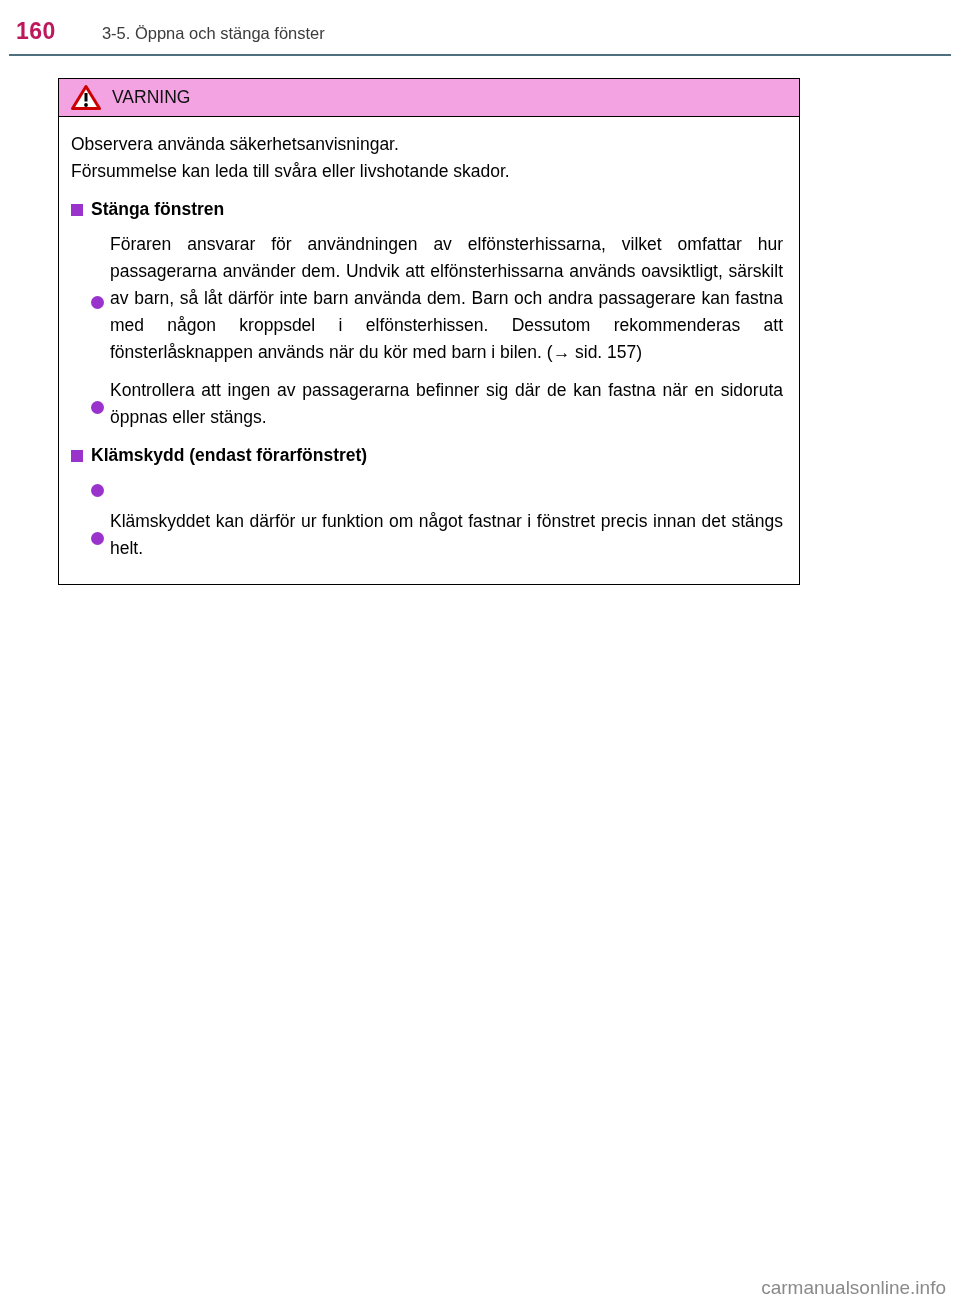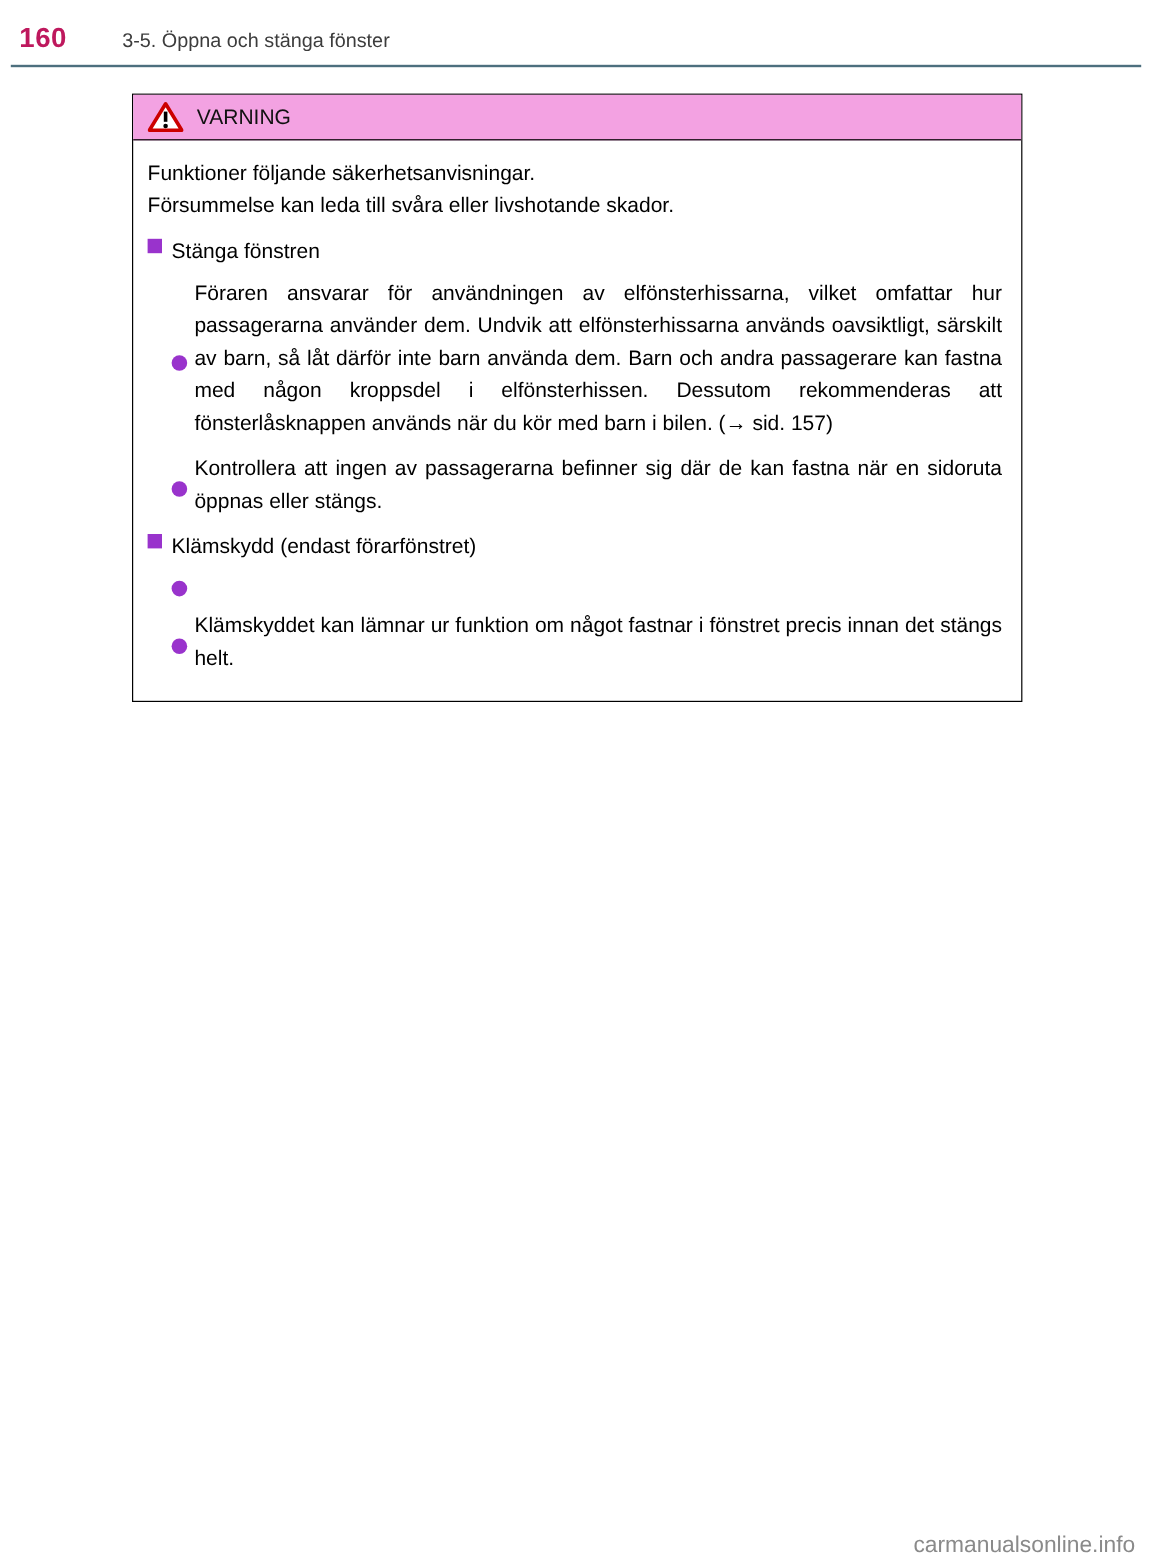--- a/index.html
+++ b/index.html
@@ -31,21 +31,21 @@
     margin-left: 46px;
   }
   .rule {
     height: 2px;
     background: #4d6f7e;
     margin: 9px 9px 0 9px;
   }
 
   
   .warning-box {
-    margin: 22px 0 0 110px;
+    margin: 22px 0 0 58px;
     width: 742px;
     border: 1px solid #000;
     background: #fff;
   }
   .warning-header {
     display: flex;
     align-items: center;
     background: #f3a2e2;
     border-bottom: 1px solid #000;
     height: 38px;
@@ -59,22 +59,23 @@
   .warning-body {
     padding: 14px 16px 22px 12px;
     font-size: 17.5px;
   }
   .intro p {
     margin: 0;
     line-height: 27px;
   }
   .sec-heading {
     display: flex;
+    align-items: center;
     margin-top: 14px;
-    font-weight: normal;
+    font-weight: bold;
     font-size: 17.5px;
   }
   .sq {
     flex: none;
     width: 12px;
     height: 12px;
     background: #9933cc;
     margin-right: 8px;
   }
   .bullet {
@@ -122,21 +123,21 @@
         <polygon points="15,2.5 28.5,24.5 1.5,24.5" fill="#ffffff" stroke="#cc0000" stroke-width="3" stroke-linejoin="round"></polygon>
         <rect x="13.5" y="9" width="3" height="8.5" fill="#000000"></rect>
         <circle cx="15" cy="21" r="1.9" fill="#000000"></circle>
       </svg>
     </span>
     <span class="title">VARNING</span>
   </div>
 
   <div class="warning-body">
     <div class="intro">
-      <p>Funktioner följande säkerhetsanvisningar.</p>
+      <p>Observera använda säkerhetsanvisningar.</p>
       <p>Försummelse kan leda till svåra eller livshotande skador.</p>
     </div>
 
     <div class="sec-heading">
       <span class="sq"></span>
       <span>Stänga fönstren</span>
     </div>
 
     <div class="bullet">
       <span class="dot"></span>
@@ -150,18 +151,18 @@
     <div class="sec-heading">
       <span class="sq"></span>
       <span>Klämskydd (endast förarfönstret)</span>
     </div>
 
     <div class="bullet">
       <span class="dot"></span>
     </div>
     <div class="bullet">
       <span class="dot"></span>
-      <p>Klämskyddet kan lämnar ur funktion om något fastnar i fönstret precis innan det stängs helt.</p>
+      <p>Klämskyddet kan därför ur funktion om något fastnar i fönstret precis innan det stängs helt.</p>
     </div>
   </div>
 </div>
 
 <div class="watermark">carmanualsonline.info</div>
 
 </body></html>

